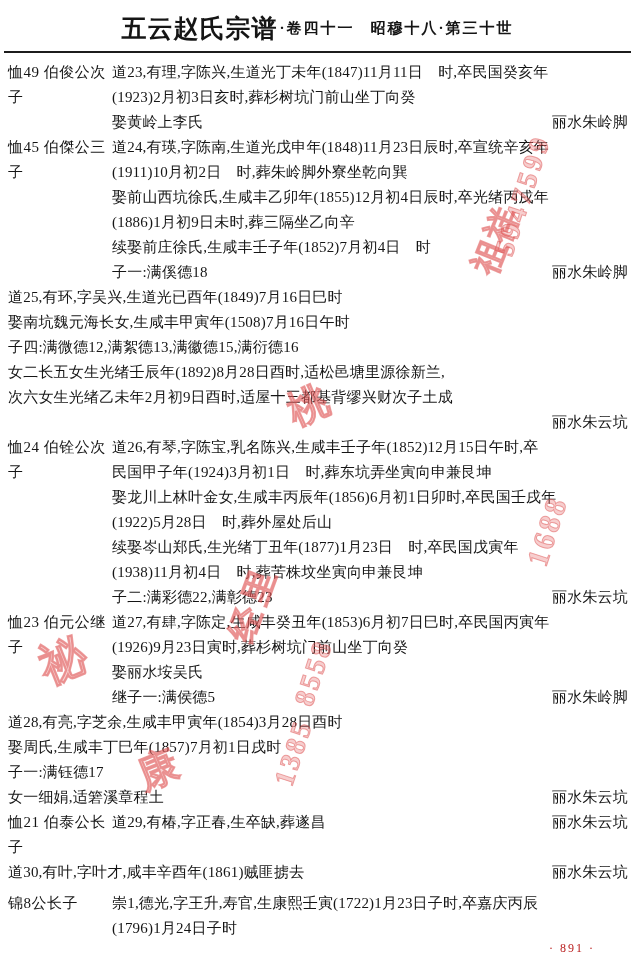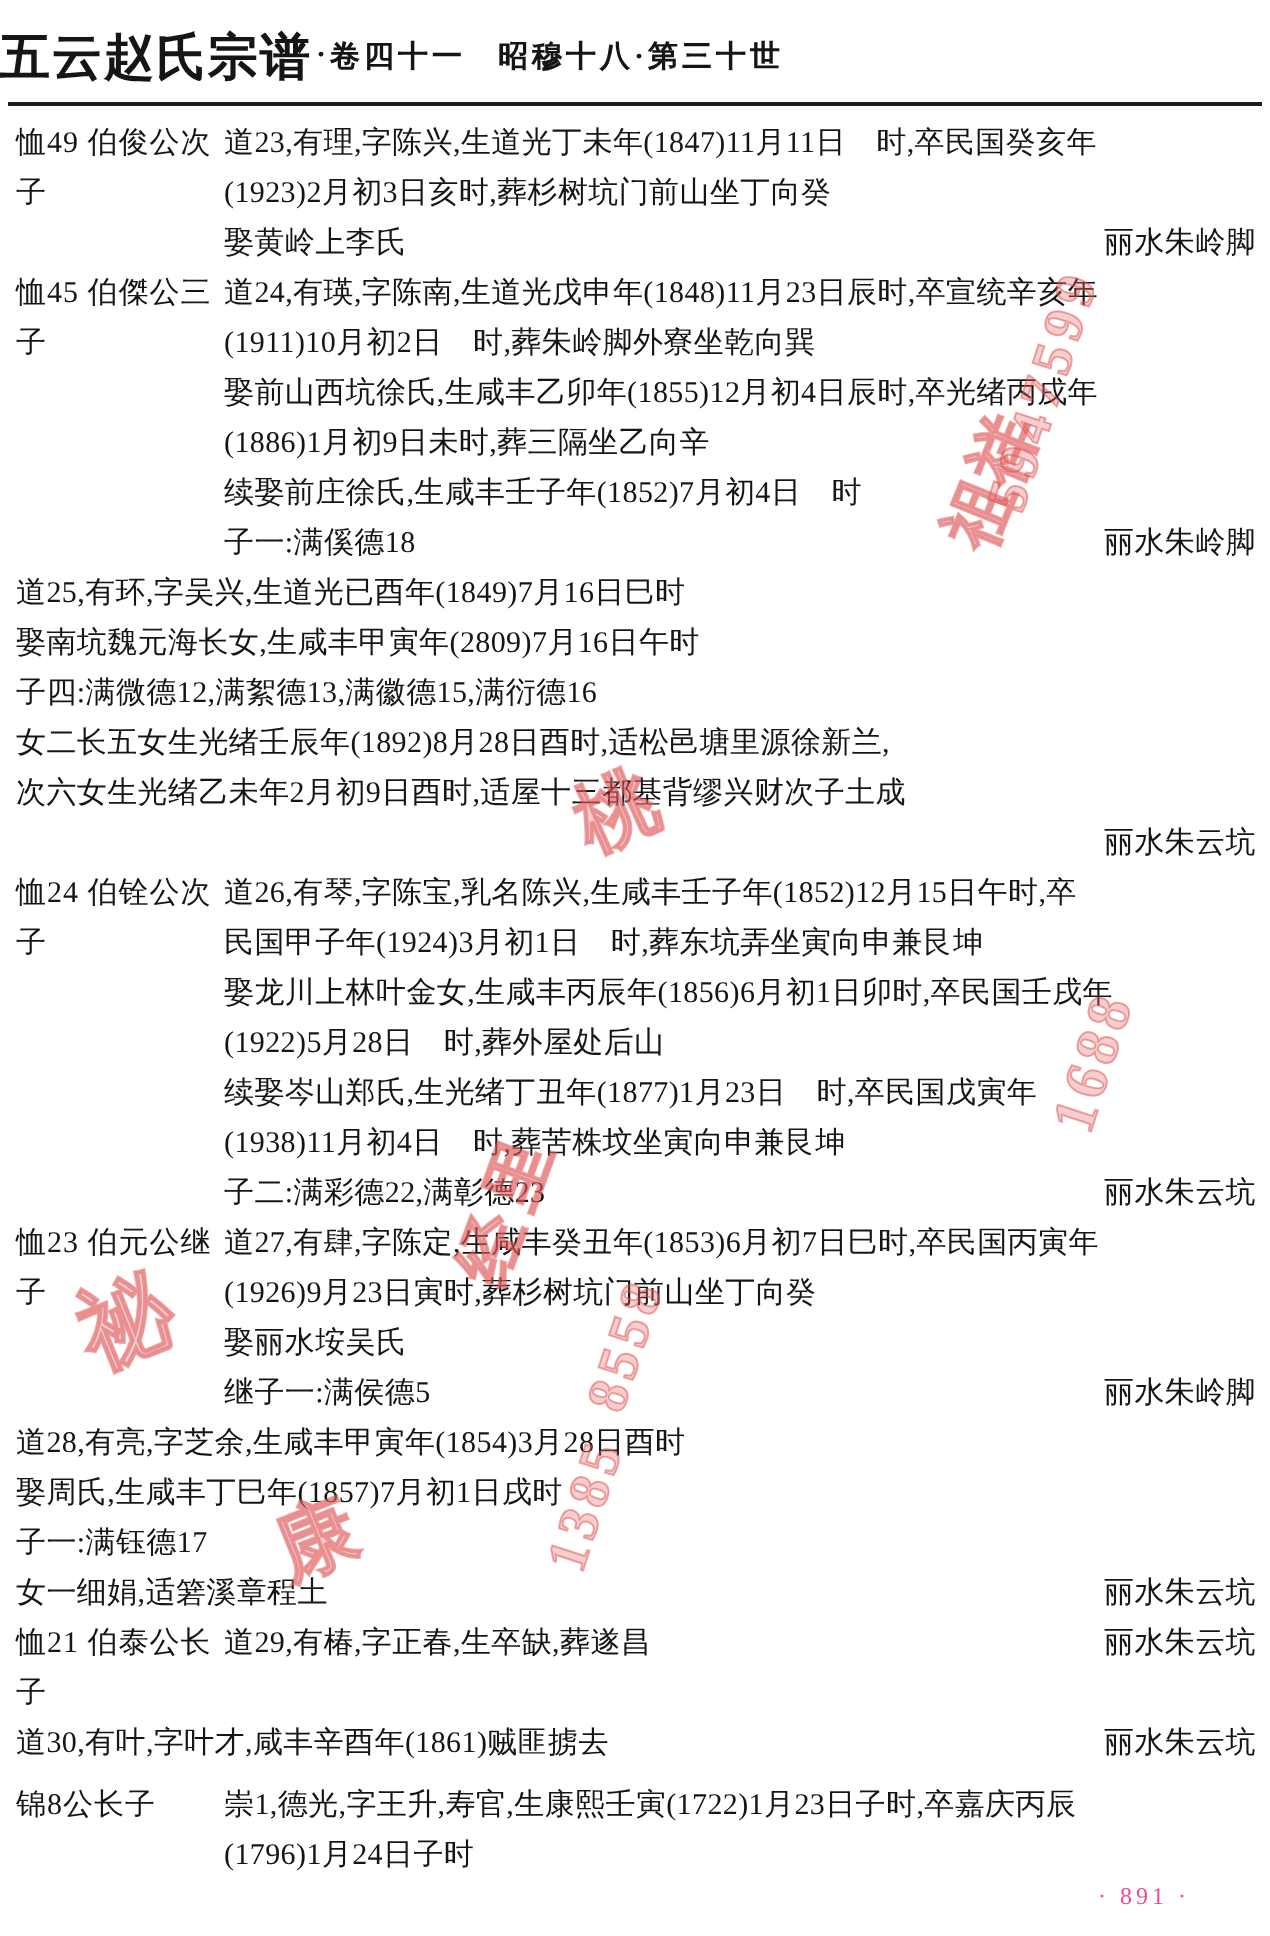--- a/index.html
+++ b/index.html
@@ -2,21 +2,21 @@
 <html><head>
 <meta charset="utf-8">
 <style>
   html,body{margin:0;padding:0;}
   body{
     width:635px;height:968px;position:relative;background:#ffffff;
     font-family:"Liberation Serif","DejaVu Serif",serif;color:#151515;
     overflow:hidden;
   }
   .page{position:absolute;inset:0;overflow:hidden;}
-  .header{padding-top:12px;white-space:nowrap;}
+  .header{text-align:center;padding-top:12px;white-space:nowrap;}
   .title-main{font-size:25px;font-weight:bold;letter-spacing:1px;vertical-align:middle;}
   .title-dot{font-size:15px;font-weight:bold;vertical-align:middle;padding:0 2px;}
   .title-vol{font-size:15px;font-weight:bold;vertical-align:middle;letter-spacing:2px;}
   .title-right{font-size:15px;font-weight:bold;vertical-align:middle;letter-spacing:2px;margin-left:16px;}
   .rule{border-bottom:2px solid #1c1c1c;margin:6px 4px 0 4px;}
   .content{padding:7px 7px 0 8px;position:relative;}
   .entry{display:flex;align-items:flex-start;justify-content:flex-end;}
   .entry-label{
     width:104px;flex-shrink:0;font-size:15px;line-height:25px;
     letter-spacing:0.5px;word-break:break-all;
@@ -24,21 +24,21 @@
   .entry-body{flex:1;min-width:0;}
   .line{
     display:flex;height:25px;line-height:25px;font-size:15px;
     white-space:nowrap;letter-spacing:0.2px;
   }
   .line .t{flex:0 1 auto;overflow:visible;}
   .line .loc{margin-left:auto;padding-left:8px;}
   .entry-last{margin-top:6px;}
   .footer{
     position:absolute;bottom:12px;right:40px;font-size:12px;
-    letter-spacing:2px;color:#ec4899;
+    letter-spacing:2px;color:#b91c1c;
   }
   
   .wm{
     position:absolute;font-weight:bold;pointer-events:none;z-index:3;
     color:rgba(232,110,110,0.34);
     -webkit-text-stroke:1px rgba(222,80,80,0.50);
     font-family:"Liberation Serif","DejaVu Serif",serif;
   }
   .wm1{left:462px;top:218px;font-size:34px;transform:rotate(-68deg);}
   .wm2{left:488px;top:250px;font-size:28px;transform:rotate(-72deg);transform-origin:left top;letter-spacing:4px;}
@@ -102,21 +102,21 @@
           </div>
       </div>
     </div>
 
     <div class="entry">
       <div class="entry-body">
         <div class="line">
             <span class="t">道25,有环,字吴兴,生道光已酉年(1849)7月16日巳时</span>
           </div>
         <div class="line">
-            <span class="t">娶南坑魏元海长女,生咸丰甲寅年(2809)7月16日午时</span>
+            <span class="t">娶南坑魏元海长女,生咸丰甲寅年(1508)7月16日午时</span>
           </div>
         <div class="line">
             <span class="t">子四:满微德12,满絮德13,满徽德15,满衍德16</span>
           </div>
         <div class="line">
             <span class="t">女二长五女生光绪壬辰年(1892)8月28日酉时,适松邑塘里源徐新兰,</span>
           </div>
         <div class="line">
             <span class="t">次六女生光绪乙未年2月初9日酉时,适屋十三都基背缪兴财次子土成</span>
           </div>

